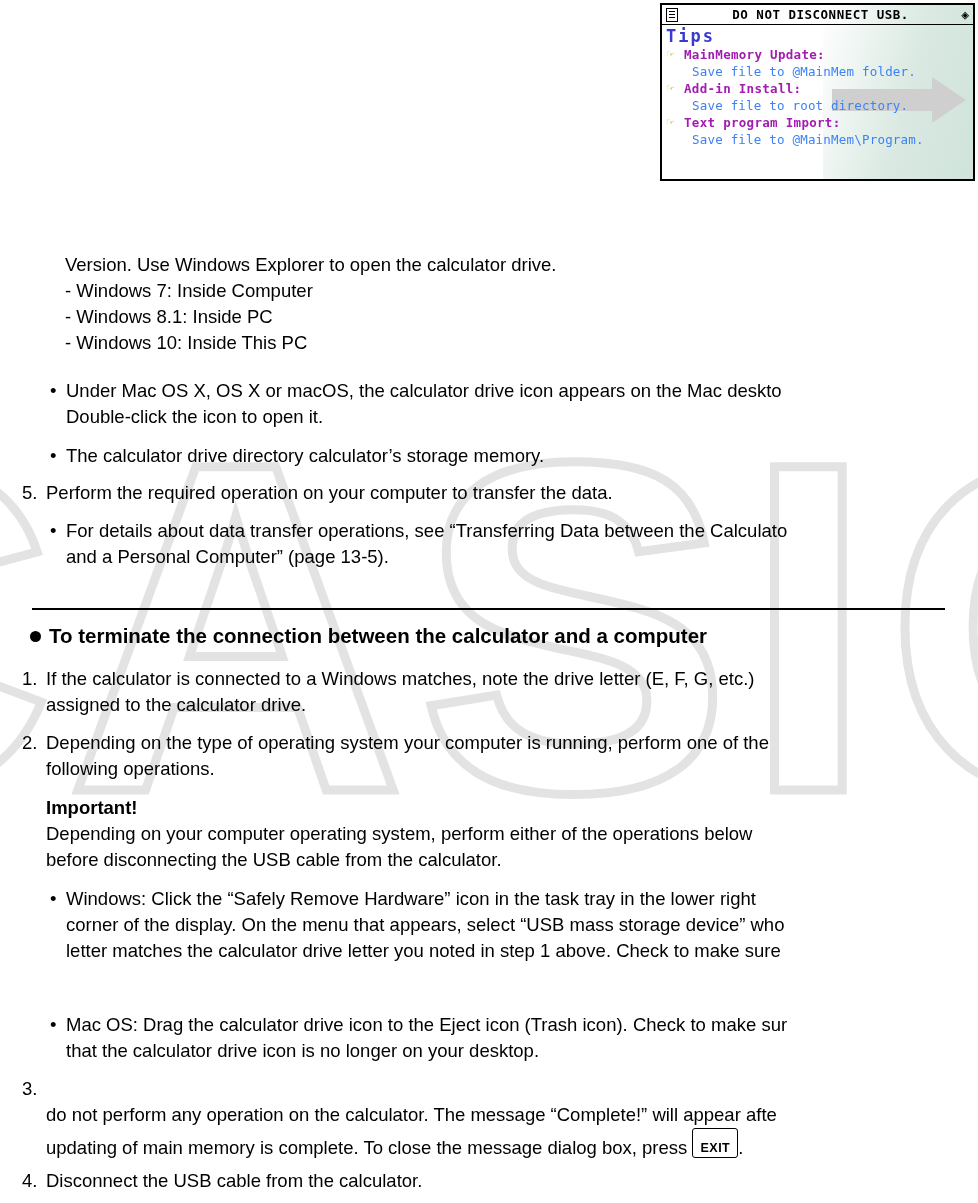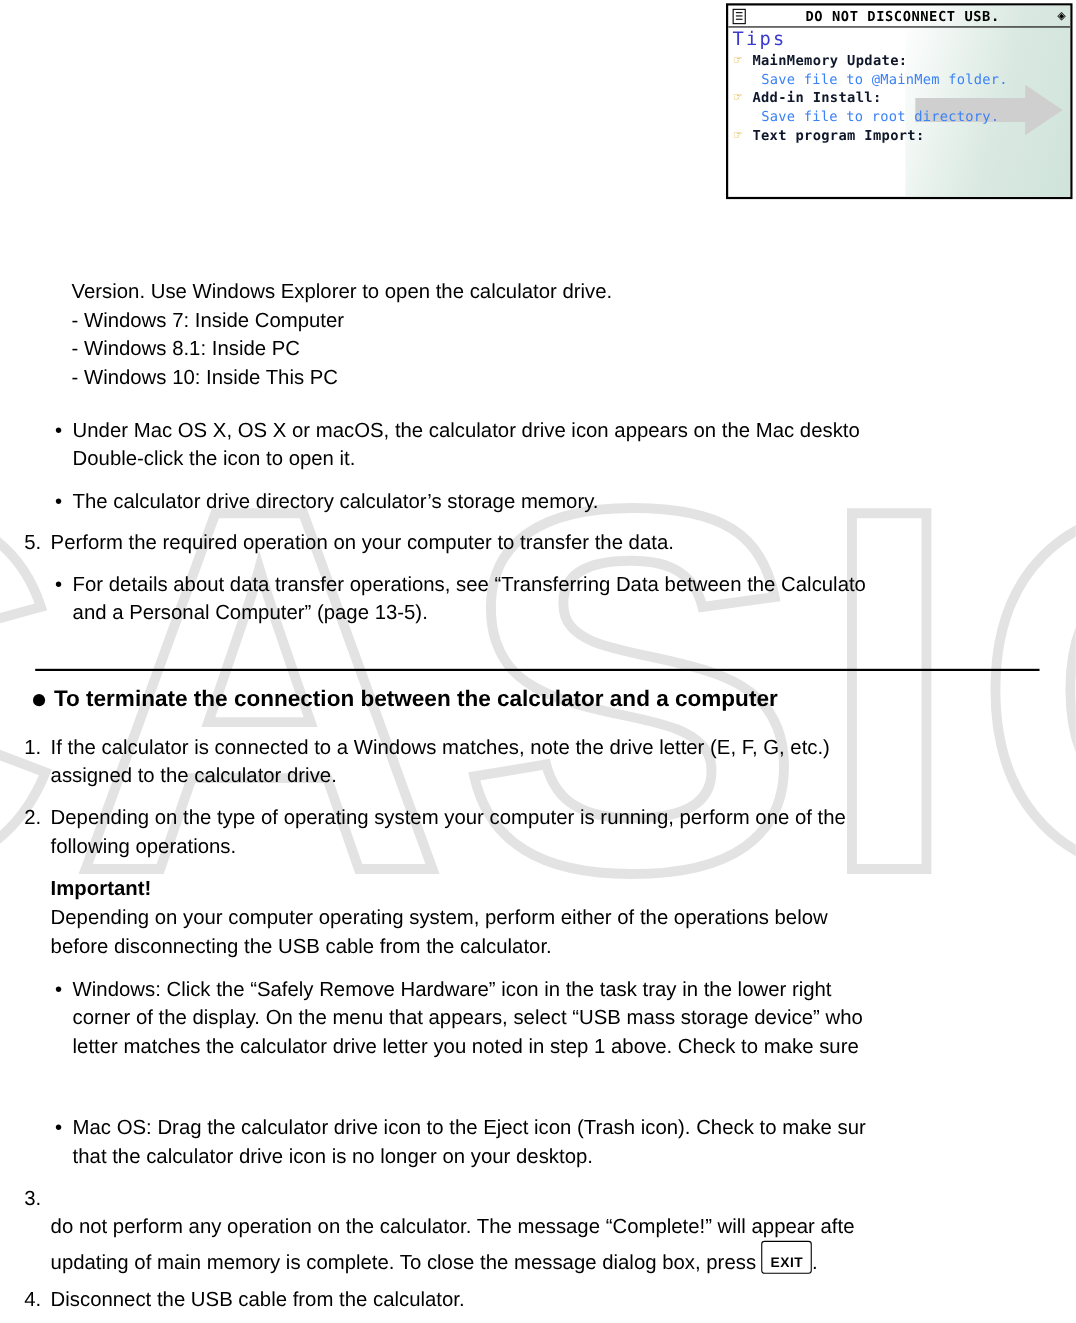--- a/index.html
+++ b/index.html
@@ -101,39 +101,39 @@
     position: relative;
     z-index: 3;
     padding: 1px 0 0 3px;
     font-size: 13px;
     line-height: 15px;
   }
   .calc-title {
     color: #3a3ad0;
     font-size: 17px;
     letter-spacing: 2px;
-    font-weight: normal;
+    font-weight: bold;
     line-height: 20px;
     padding-left: 1px;
   }
   .calc-row {
     display: flex;
     align-items: flex-start;
     line-height: 17px;
   }
   .calc-bullet {
     color: #d79b00;
     font-size: 12px;
     width: 17px;
     flex: none;
     text-align: left;
     padding-left: 2px;
   }
   .calc-head {
-    color: #0f172a;
+    color: #a21caf;
     font-size: 12.5px;
     font-weight: bold;
     letter-spacing: 0.3px;
   }
   .calc-sub {
     color: #3b82f6;
     font-size: 12.5px;
     padding-left: 27px;
     line-height: 17px;
     letter-spacing: 0.2px;
@@ -243,20 +243,21 @@
       <div class="calc-row">
         <span class="calc-bullet">☞</span>
         <span class="calc-head">Add-in Install:</span>
       </div>
       <div class="calc-sub">Save file to root directory.</div>
 
       <div class="calc-row">
         <span class="calc-bullet">☞</span>
         <span class="calc-head">Text program Import:</span>
       </div>
+      <div class="calc-sub">Save file to @MainMem\Program.</div>
     </div>
   </div>
 
   <div class="indent-ver txt">
     <div>Version. Use Windows Explorer to open the calculator drive.</div>
     <div>- Windows 7: Inside Computer</div>
     <div>- Windows 8.1: Inside PC</div>
     <div>- Windows 10: Inside This PC</div>
   </div>
 

